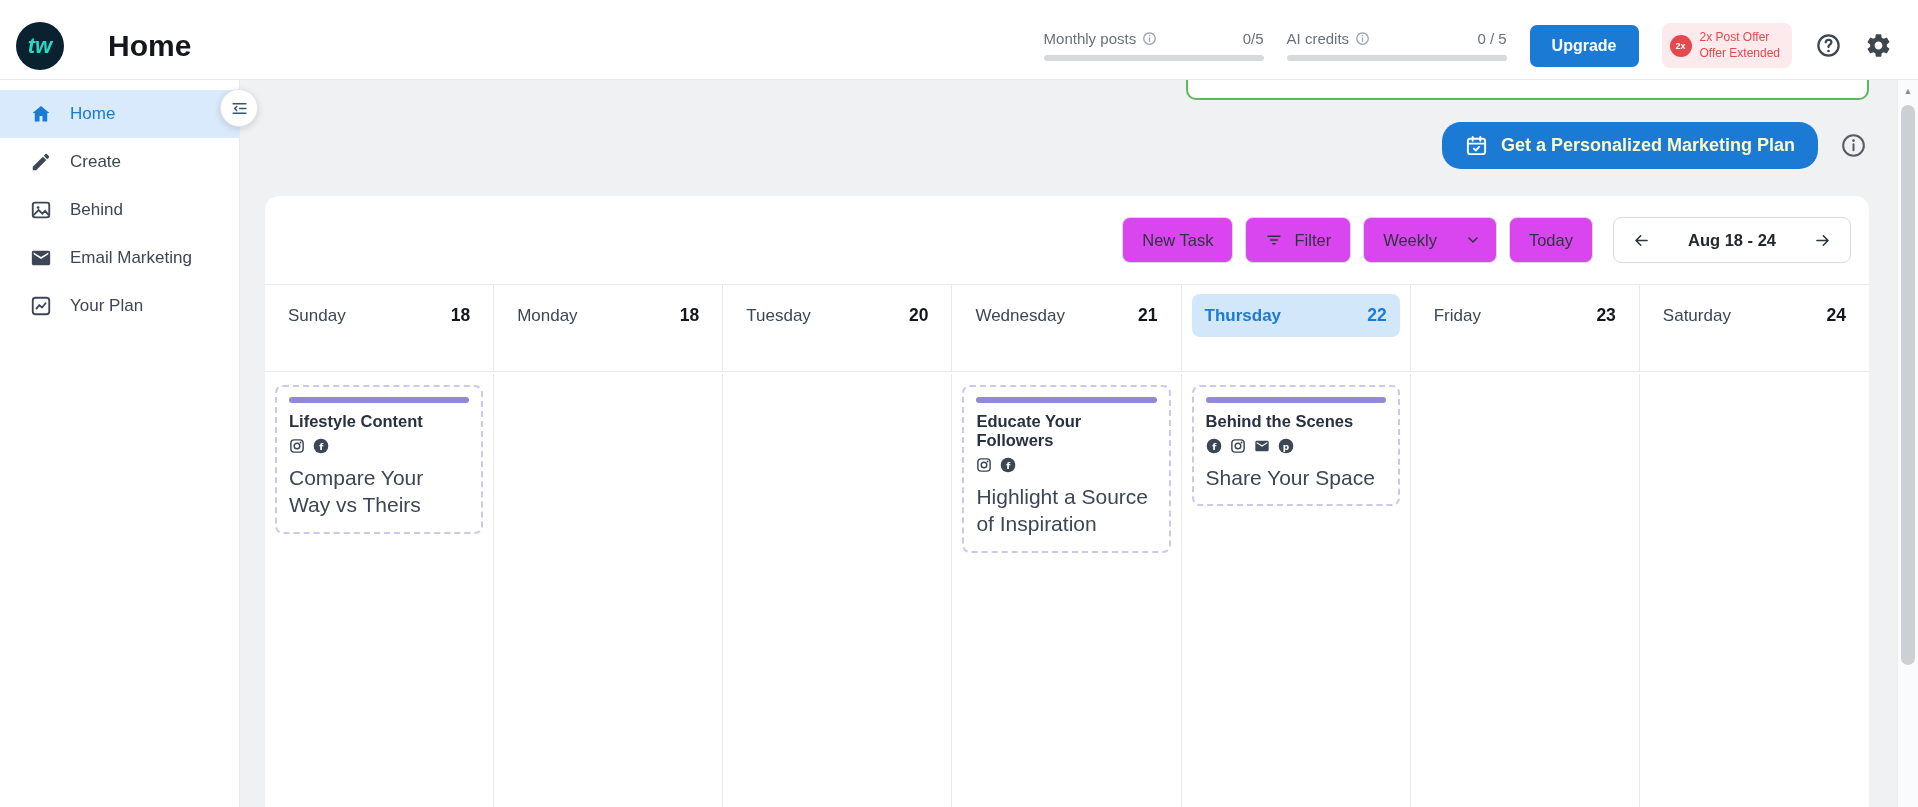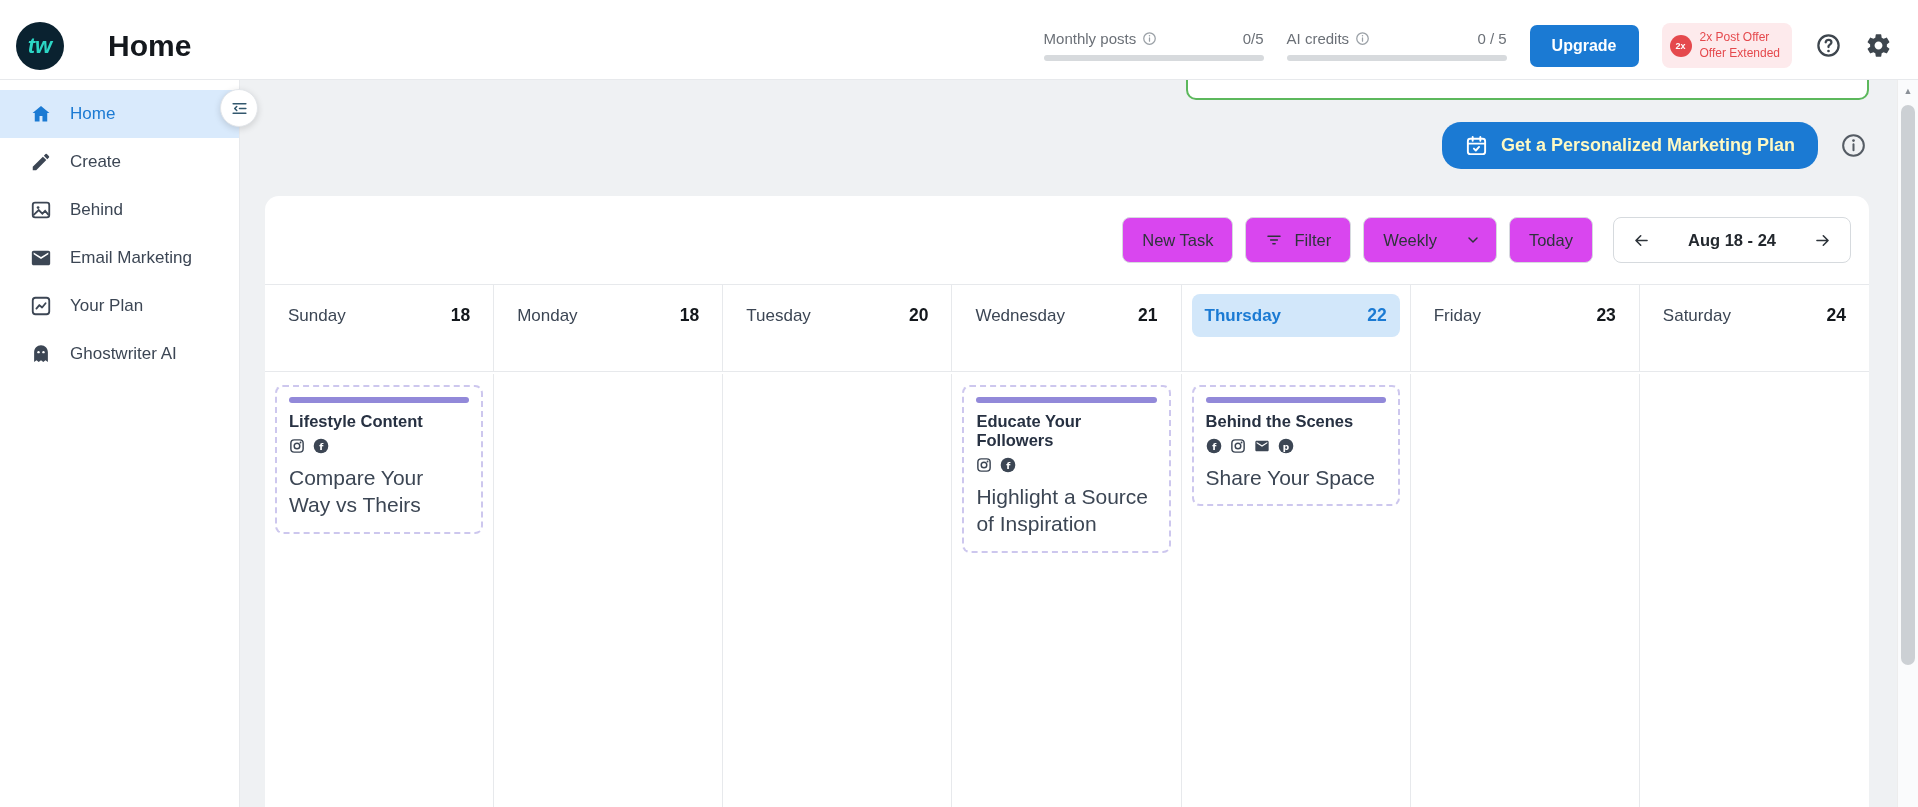--- a/index.html
+++ b/index.html
@@ -204,28 +204,20 @@
           <path d="M20 4H4c-1.1 0-2 .9-2 2v12c0 1.1.9 2 2 2h16c1.1 0 2-.9 2-2V6c0-1.1-.9-2-2-2zm0 4-8 5-8-5V6l8 5 8-5v2z"></path>
         </svg>
       <span>Email Marketing</span>
     </div>
     <div class="nav-item">
       <svg viewBox="0 0 24 24" fill="none" stroke="currentColor" stroke-width="2">
           <rect x="3" y="3" width="18" height="18" rx="3"></rect>
           <path d="M7 14.8 10.2 11l3 2.6L17 9" stroke-linecap="round" stroke-linejoin="round"></path>
         </svg>
       <span>Your Plan</span>
-    </div>
-    <div class="nav-item">
-      <svg viewBox="0 0 24 24" fill="currentColor">
-          <path d="M12 2.5c-4.3 0-7.5 3.3-7.5 7.6v10.6l2.6-1.9 2.4 1.9 2.5-1.9 2.5 1.9 2.4-1.9 2.6 1.9V10.1c0-4.3-3.2-7.6-7.5-7.6z"></path>
-          <circle cx="9.3" cy="10" r="1.3" fill="#fff"></circle>
-          <circle cx="14.7" cy="10" r="1.3" fill="#fff"></circle>
-        </svg>
-      <span>Ghostwriter AI</span>
     </div>
     <button class="collapse-btn">
       <svg viewBox="0 0 24 24" fill="none" stroke="currentColor" stroke-width="2" stroke-linecap="round" stroke-linejoin="round">
           <path d="M4 6h16M12 12h8M4 18h16M8.5 9.5 6 12l2.5 2.5"></path>
         </svg>
     </button>
   </aside>
 
   <main class="main">
 

